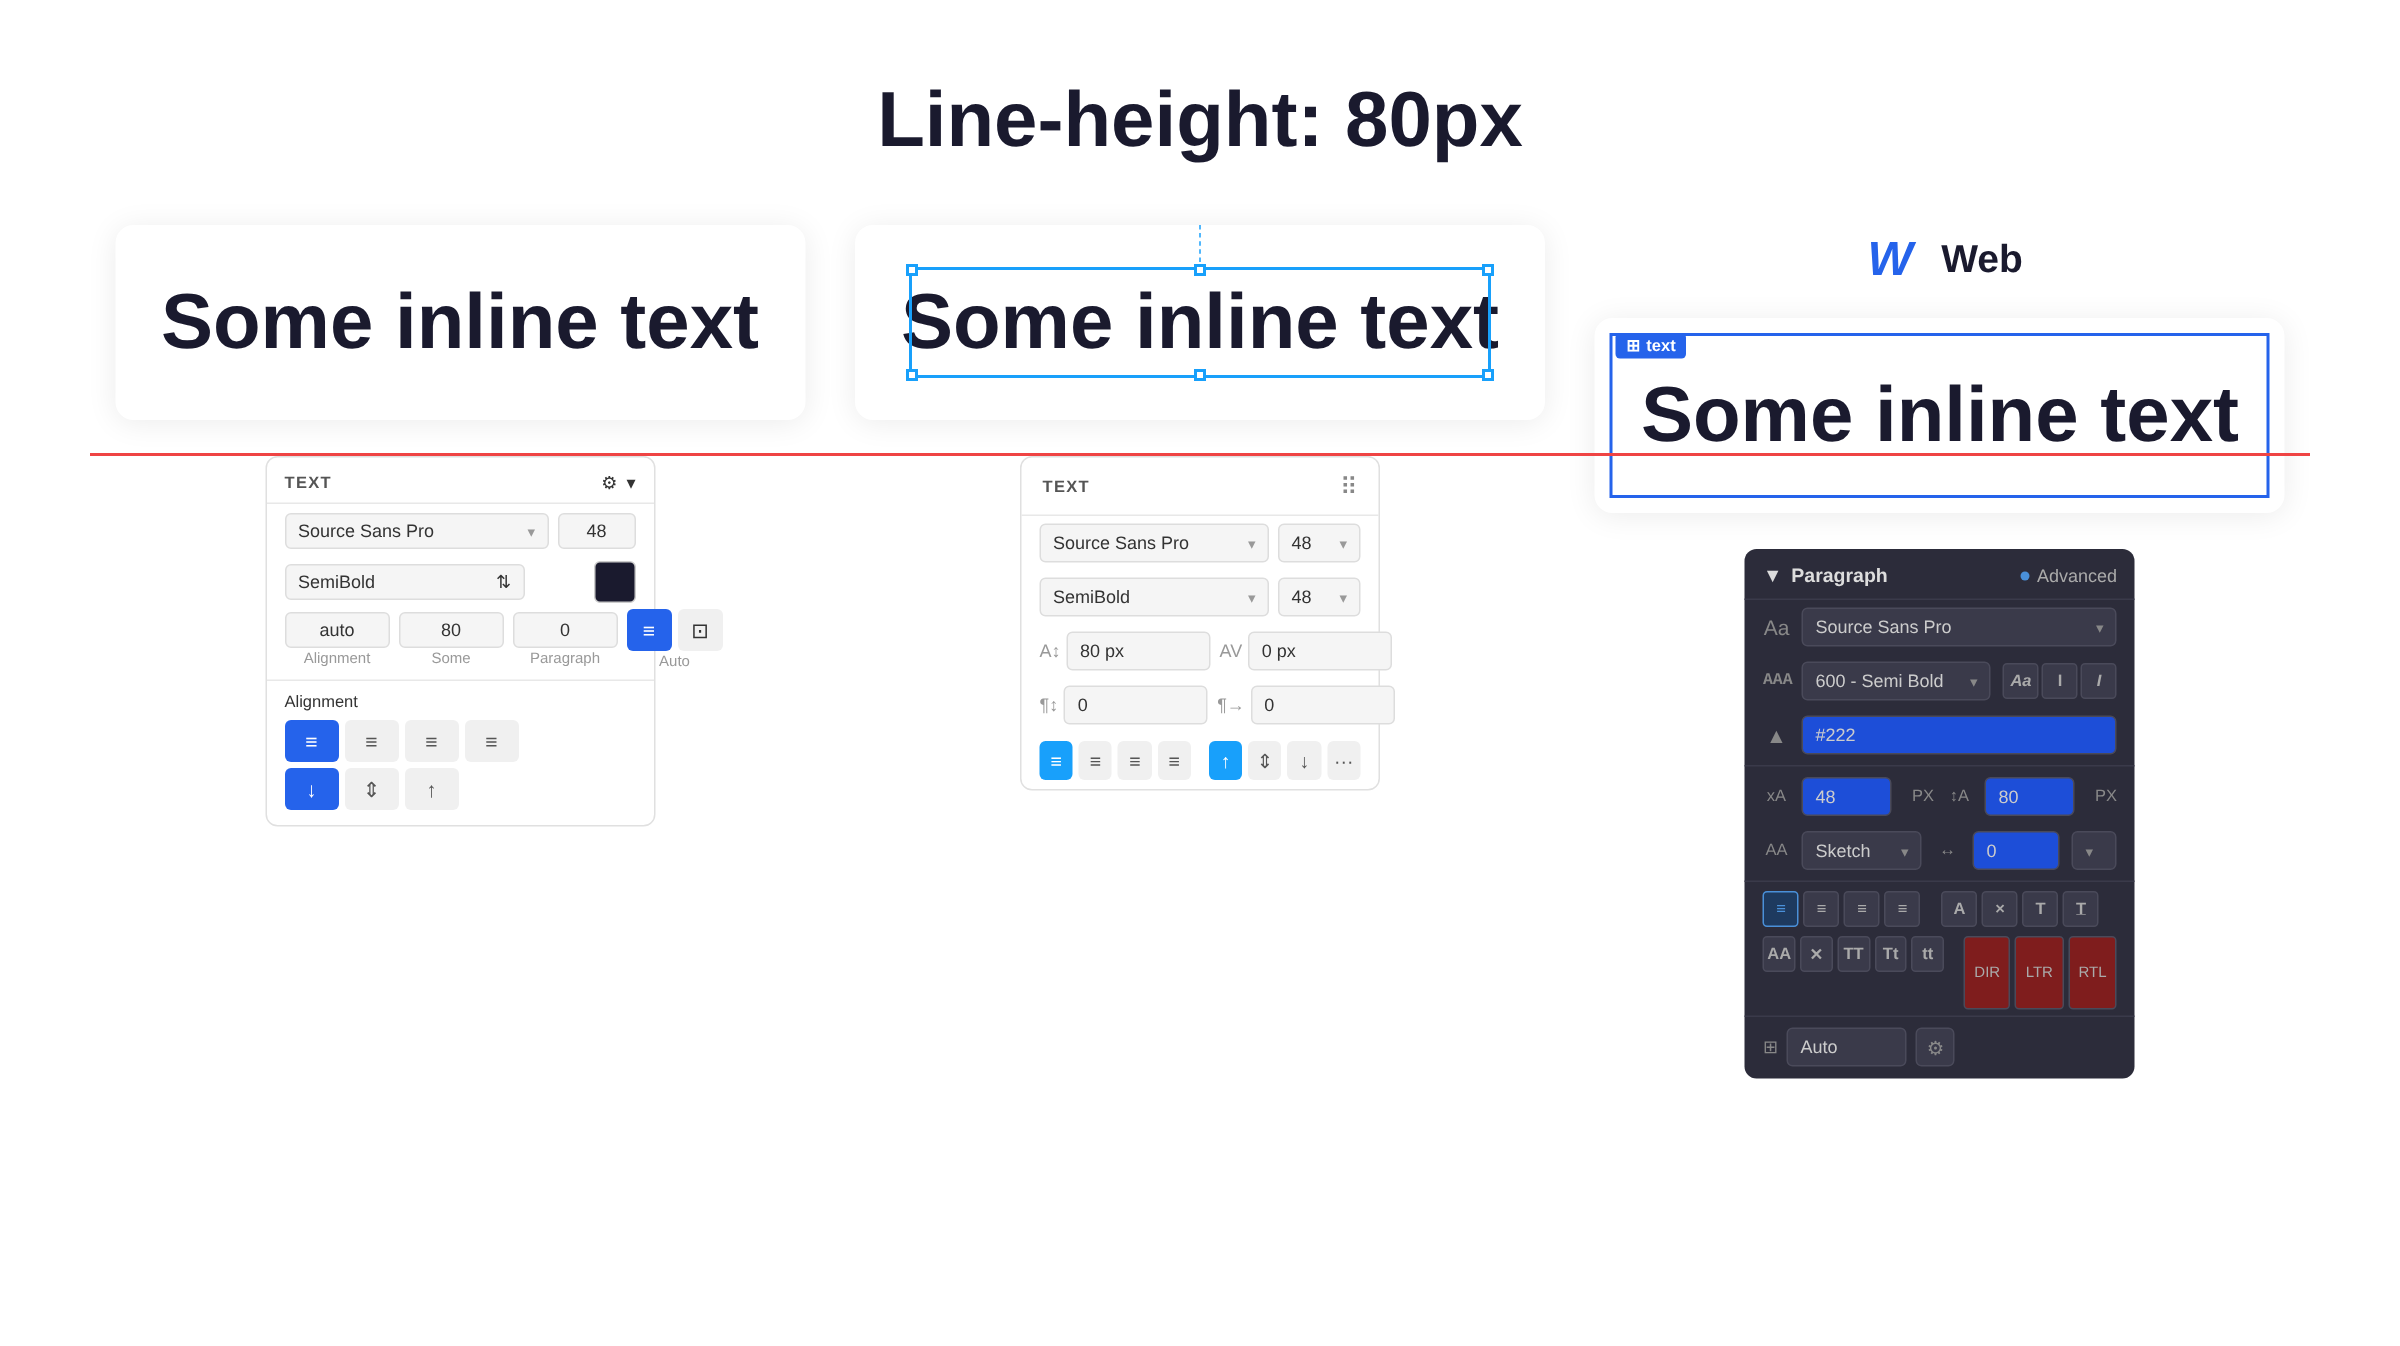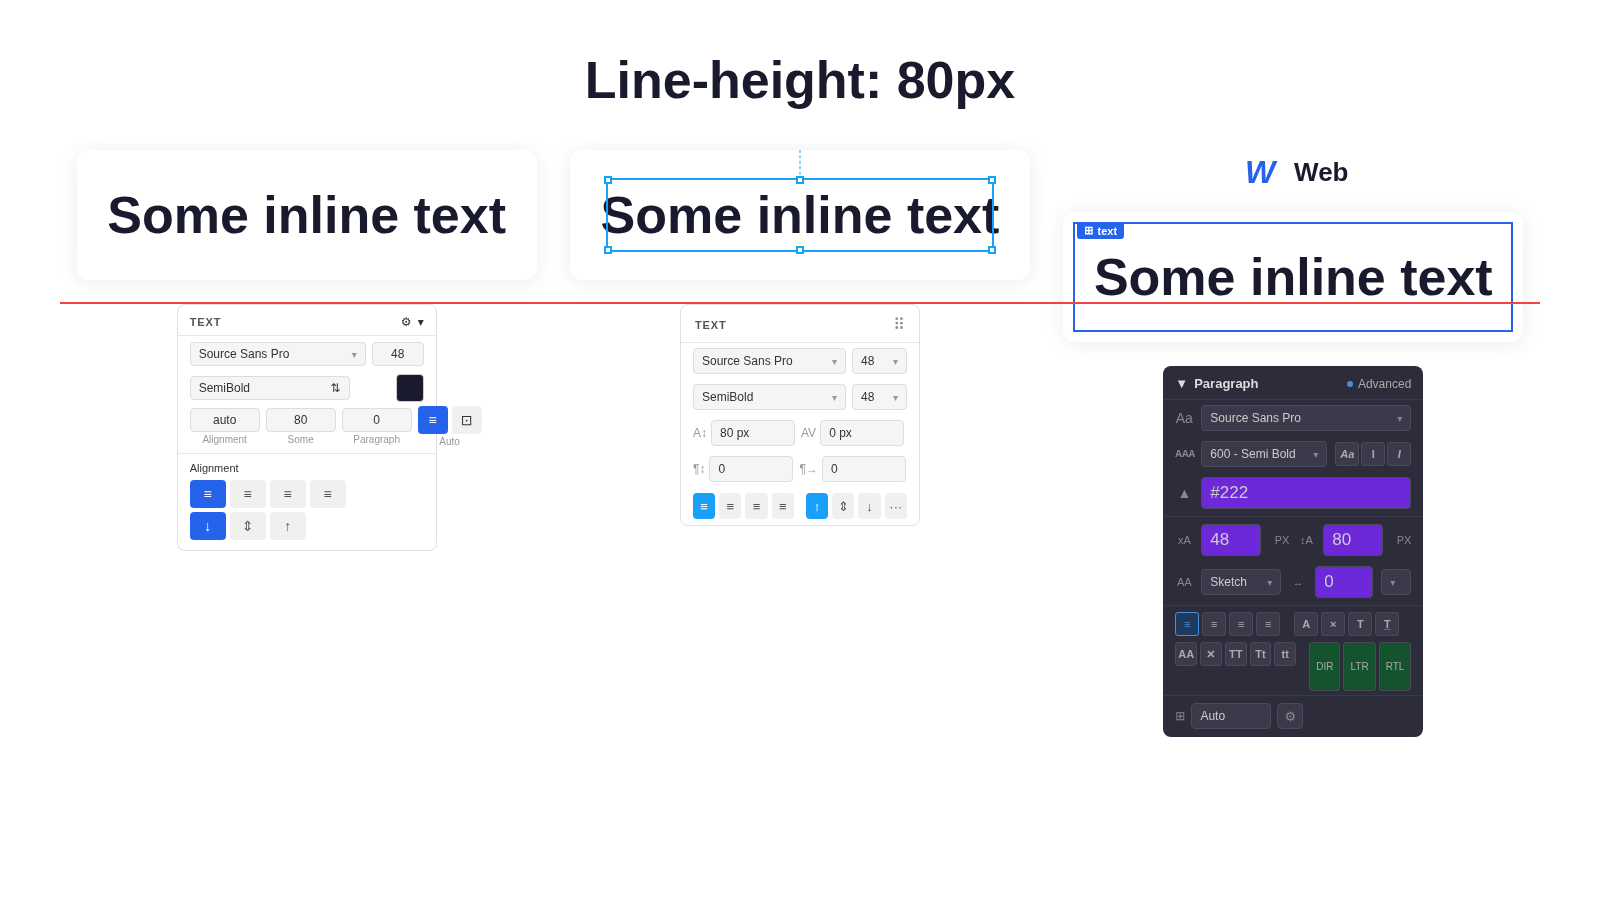--- a/index.html
+++ b/index.html
@@ -364,21 +364,21 @@
       border: 1px solid #ddd;
       border-radius: 4px;
       padding: 5px 8px;
       font-size: 12px;
       display: flex;
       justify-content: space-between;
       align-items: center;
     }
 
     .figma-input {
-      width: 84px;
+      width: 96px;
       background: #f5f5f5;
       border: 1px solid #ddd;
       border-radius: 4px;
       padding: 5px 8px;
       font-size: 12px;
     }
 
     .figma-align-row {
       display: flex;
       gap: 4px;
@@ -460,25 +460,25 @@
 
     .web-label-icon {
       width: 18px;
       font-size: 14px;
       color: #888;
       text-align: center;
     }
 
     .web-input {
       flex: 1;
-      background: #6d28d9;
+      background: #1d4ed8;
       border: 1px solid #4a4a5a;
       border-radius: 4px;
       padding: 5px 8px;
-      font-size: 17px;
+      font-size: 12px;
       color: #ccc;
     }
 
     .web-select {
       flex: 1;
       background: #3a3a4a;
       border: 1px solid #4a4a5a;
       border-radius: 4px;
       padding: 5px 8px;
       font-size: 12px;
@@ -525,21 +525,21 @@
 
     .web-transform-row {
       display: flex;
       gap: 3px;
       padding: 2px 12px;
     }
 
     .web-dir-btn {
       padding: 18px 6px;
       border-radius: 3px;
-      background: #14532d;
+      background: #7f1d1d;
       border: 1px solid #4a4a5a;
       color: #aaa;
       cursor: pointer;
       font-size: 10px;
     }
 
     .web-auto-row {
       display: flex;
       align-items: center;
       gap: 6px;

